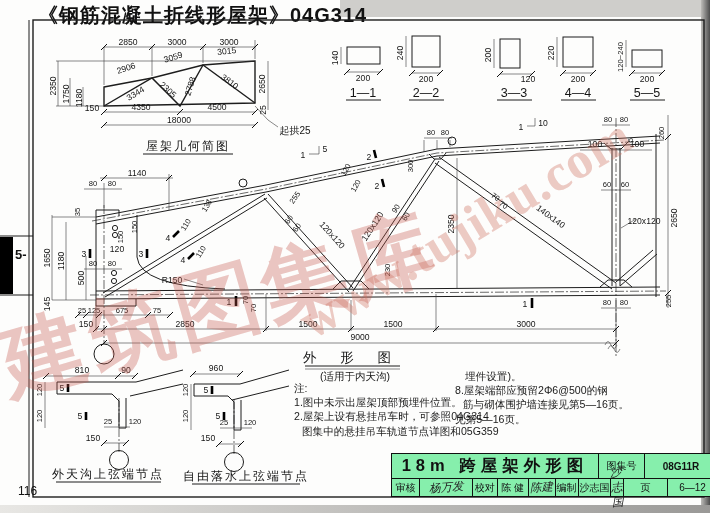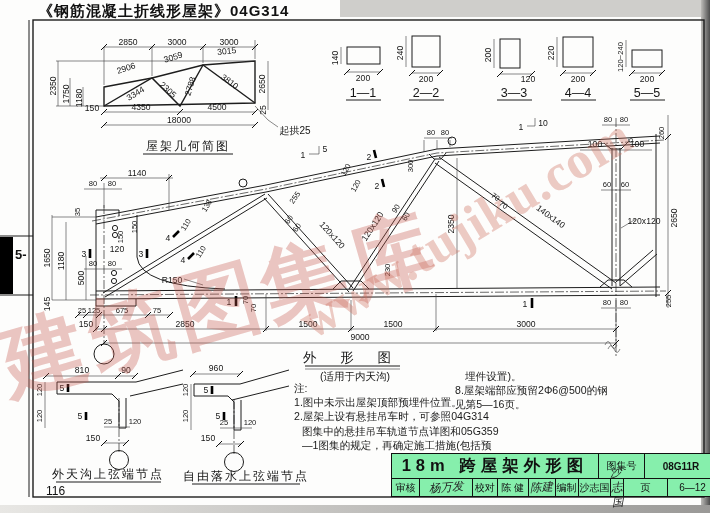--- a/index.html
+++ b/index.html
@@ -11,22 +11,22 @@
   .ts{font-size:7.6px;text-anchor:middle;}
   .tb2{font-size:12.5px;text-anchor:middle;}
   .zh{font-size:12px;text-anchor:middle;letter-spacing:2px;}
   .ln{stroke:#1d1d1d;stroke-width:1;fill:none;}
   .lt{stroke:#1d1d1d;stroke-width:1.4;fill:none;}
   .tn{stroke:#3a3a3a;stroke-width:.6;fill:none;}
   .dd{stroke:#2a2a2a;stroke-width:.7;fill:none;stroke-dasharray:9 2 2 2;}
   .tk{stroke:#101010;stroke-width:1;fill:none;}
   .ck{stroke:#000;stroke-width:2.6;fill:none;}
   .cir{stroke:#1d1d1d;stroke-width:1;fill:none;}
-  #book-title{left:38px;top:2px;font-size:15px;font-weight:bold;letter-spacing:1px;}
-  #page-num{left:46px;top:484px;font-size:12px;}
+  #book-title{left:38px;top:2px;font-size:20px;font-weight:bold;letter-spacing:1px;}
+  #page-num{left:18px;top:484px;font-size:12px;}
   #side-tab-black{left:0;top:237px;width:13px;height:57px;background:#000;}
   #side-tab-label{left:15px;top:247px;font-size:13px;font-weight:bold;}
   .wm{pointer-events:none;font-weight:bold;white-space:nowrap;}
   #wm1{left:-12px;top:312px;font-size:84px;color:rgba(198,84,72,.33);transform:rotate(-16deg);transform-origin:0 0;letter-spacing:6px;font-family:"Liberation Serif",serif;}
   #wm2{left:288px;top:300px;font-size:52px;color:rgba(205,110,95,.36);transform:rotate(-31deg);transform-origin:0 0;letter-spacing:1px;font-family:"Liberation Serif",serif;}
   .note{font-size:10.6px;line-height:14.2px;color:#1a1a1a;white-space:nowrap;}
   #notes-left{left:294px;top:381px;}
   #notes-right{left:455px;top:369px;}
   
   #tblock{left:391px;top:453px;width:327px;height:44px;border:1.7px solid #111;background:#86efac;box-sizing:border-box;font-size:10px;}
@@ -383,25 +383,25 @@
 </svg>
 
 <div id="wm1" class="abs wm">建筑图集库</div>
 <div id="wm2" class="abs wm">www.tujiku.com</div>
 
 <div id="notes-left" class="abs note">
   <div>注:</div>
   <div>1.图中未示出屋架顶部预埋件位置。</div>
   <div>2.屋架上设有悬挂吊车时，可参照04G314</div>
   <div style="padding-left:8px">图集中的悬挂吊车轨道节点详图和05G359</div>
-  <div style="padding-left:8px">—1图集的规定，再确定施工措施(包括预</div>
 </div>
 <div id="notes-right" class="abs note">
   <div style="padding-left:10px">埋件设置)。</div>
   <div>8.屋架端部应预留2Φ6@500的钢</div>
+  <div style="padding-left:8px">筋与砌体围护墙连接见第5—16页。</div>
   <div style="">见第5—16页。</div>
 </div>
 
 <div id="tblock" class="abs">
   <div class="row1">
     <div class="cell" id="tb-title">18m 跨屋架外形图</div>
     <div class="cell bl" style="width:46px">图集号</div>
     <div class="cell bl" style="width:73px;font-weight:bold">08G11R</div>
   </div>
   <div class="row2">

